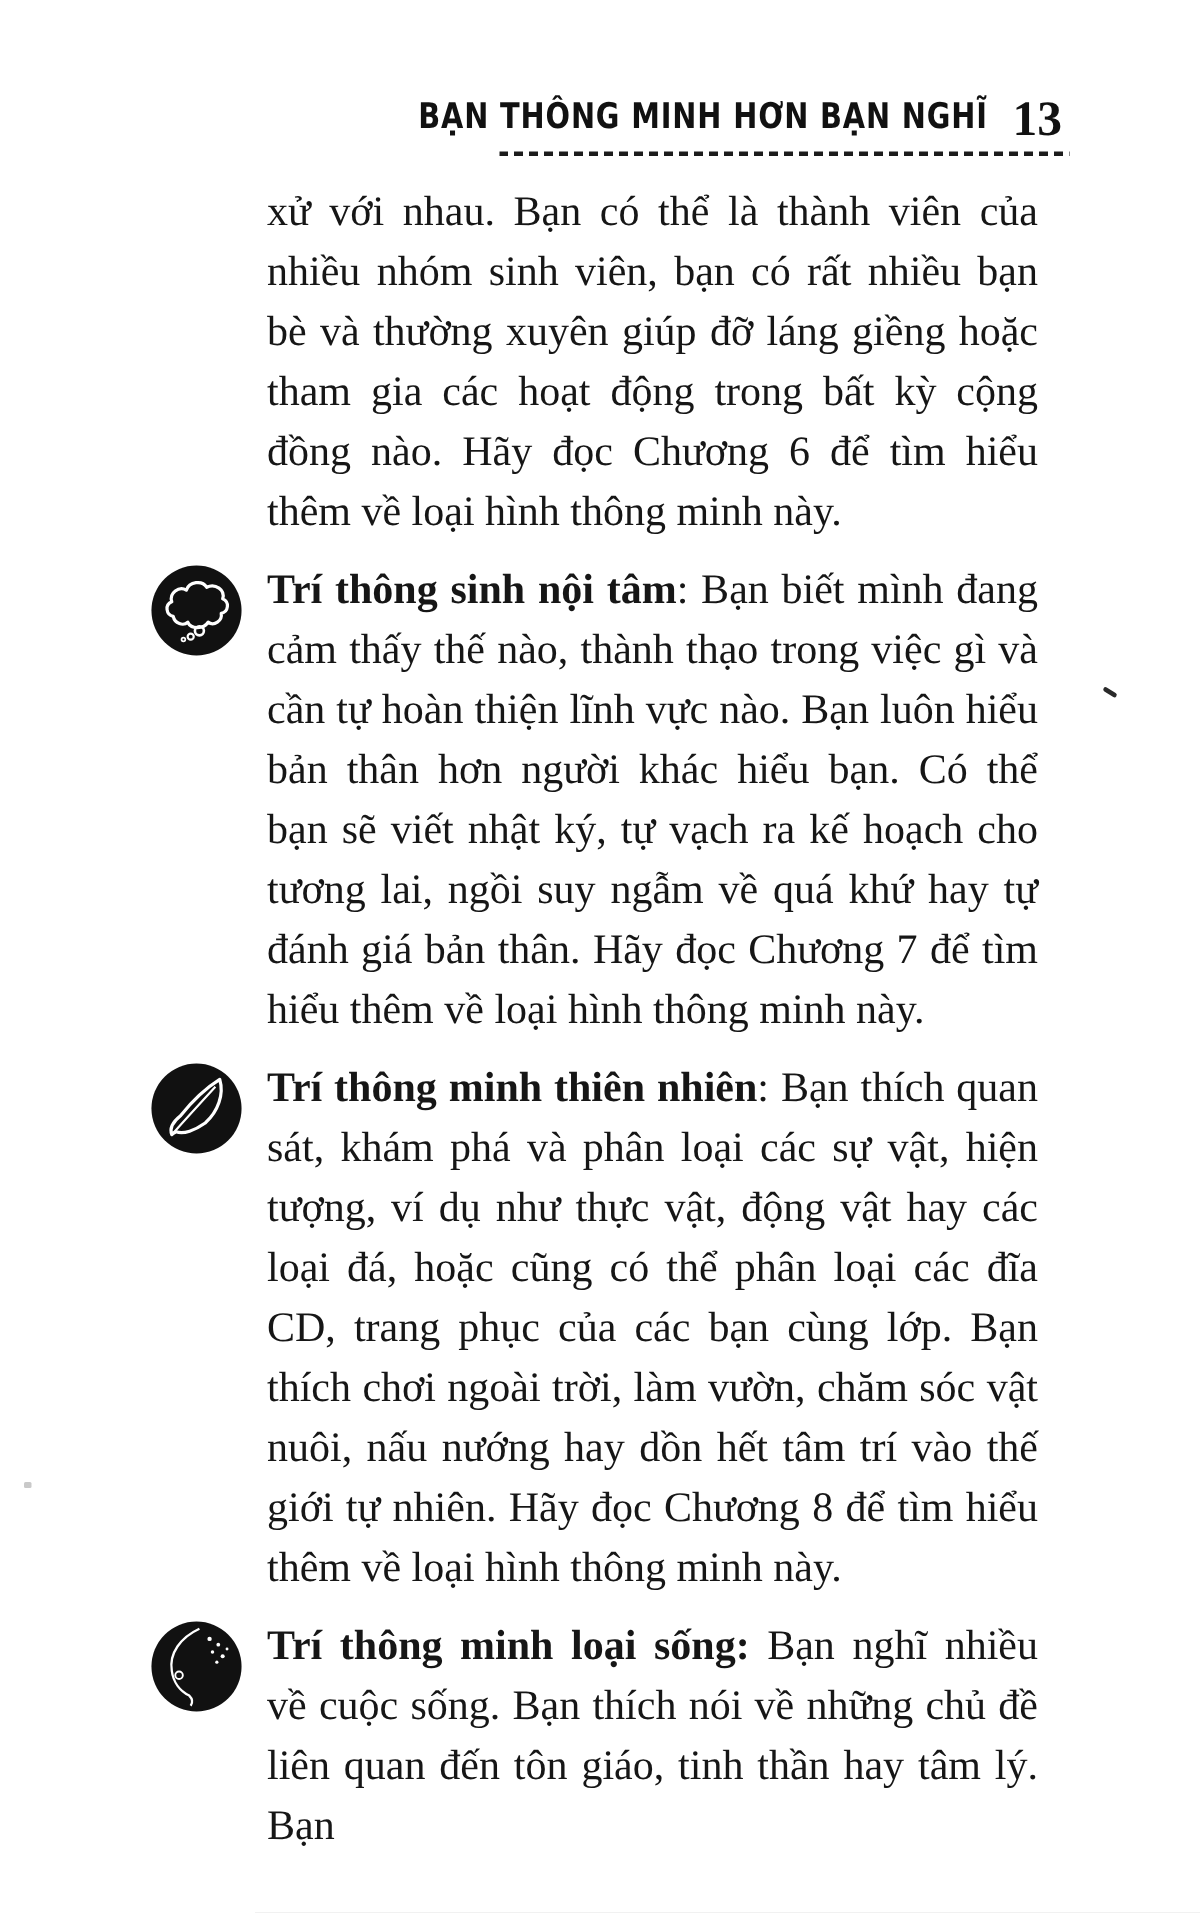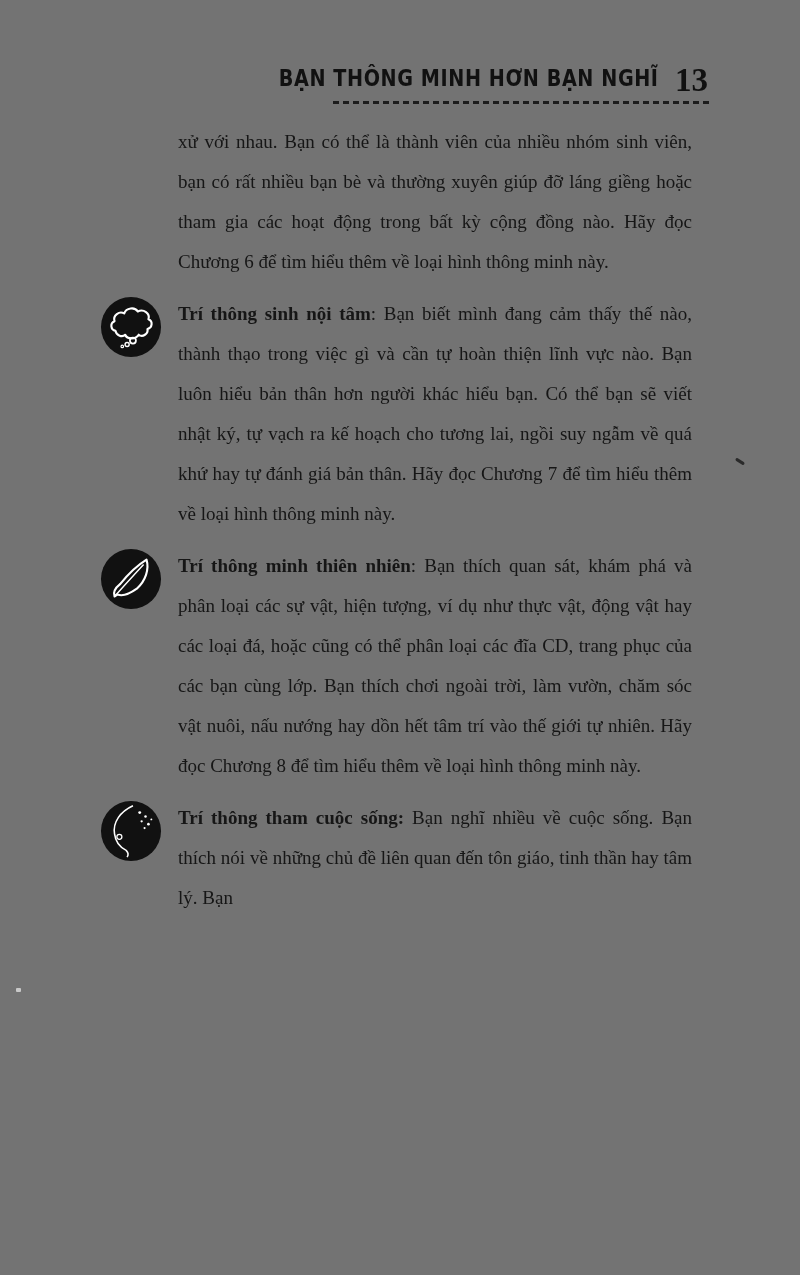--- a/index.html
+++ b/index.html
@@ -1,21 +1,21 @@
 <!DOCTYPE html>
 <html lang="vi"><head>
 <meta charset="utf-8">
 <title>Bạn Thông Minh Hơn Bạn Nghĩ — trang 13</title>
 <style>
   html,body{margin:0;padding:0;background:#e8e8e8;}
   .page{
     position:relative;
     width:800px;height:1275px;
     margin:0 auto;
-    background:#737373;
+    background:#ffffff;
     color:#1a1a1a;
     overflow:hidden;
     font-family:"Liberation Serif","DejaVu Serif",serif;
   }
   
   .header{
     position:absolute;
     top:62px;right:92px;left:0;
     text-align:right;
     white-space:nowrap;
@@ -44,21 +44,21 @@
     position:absolute;
     left:333px;top:101px;
     width:380px;height:3px;
     background:repeating-linear-gradient(90deg,#1c1c1c 0 6px,transparent 6px 10px);
   }
   
   .content{
     position:absolute;
     left:178px;top:122px;
     width:514px;
-    font-size:19px;
+    font-size:28px;
     line-height:40px;
     text-align:justify;
     color:#161616;
   }
   .para{margin:0 0 12px 0;position:relative;}
   .para b{font-weight:700;}
   
   .icon-badge{
     position:absolute;
     left:-78px;top:2px;
@@ -120,21 +120,21 @@
           <circle cx="32" cy="32" r="31" fill="#111"></circle>
           <path d="M34,6 C21,12 13,23 15,35 C16,43 21,49 27,52 C29,54 30,56 28,59" fill="none" stroke="#fff" stroke-width="1.6"></path>
           <circle cx="20" cy="38" r="2.6" fill="none" stroke="#fff" stroke-width="1.3"></circle>
           <circle cx="41" cy="13" r="1.5" fill="#fff"></circle>
           <circle cx="47" cy="17" r="1.3" fill="#fff"></circle>
           <circle cx="43" cy="22" r="1.2" fill="#fff"></circle>
           <circle cx="50" cy="25" r="1.4" fill="#fff"></circle>
           <circle cx="46" cy="29" r="1.1" fill="#fff"></circle>
           <circle cx="53" cy="20" r="1.0" fill="#fff"></circle>
         </svg>
-      </span><b>Trí thông tham cuộc sống:</b><span> Bạn nghĩ nhiều về cuộc sống. Bạn thích nói về những chủ đề liên quan đến tôn giáo, tinh thần hay tâm lý. Bạn</span>
+      </span><b>Trí thông minh loại sống:</b><span> Bạn nghĩ nhiều về cuộc sống. Bạn thích nói về những chủ đề liên quan đến tôn giáo, tinh thần hay tâm lý. Bạn</span>
     </p>
 
   </div>
 
   <div class="artifact-a"></div>
   <div class="artifact-b"></div>
 
 </div>
 
 </body></html>

